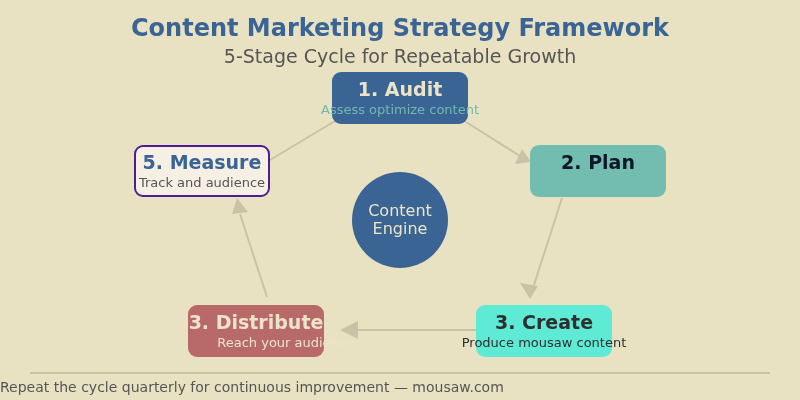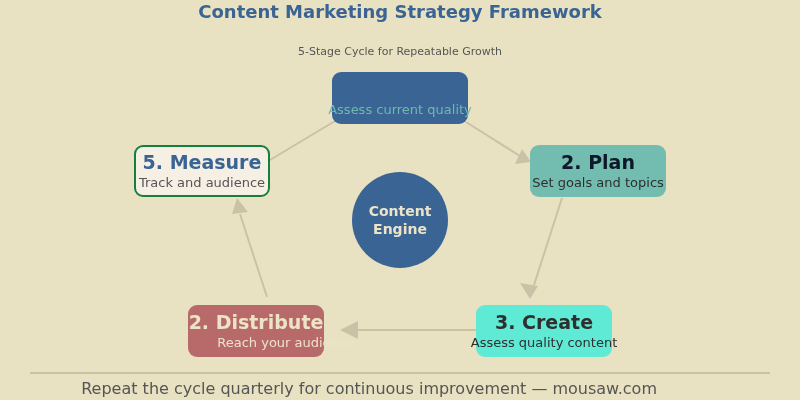--- a/index.html
+++ b/index.html
@@ -3,55 +3,55 @@
 <meta charset="utf-8">
 <style>
   html, body { margin: 0; padding: 0; }
   body {
     width: 800px; height: 400px; overflow: hidden;
     background: #e9e2c2;
     font-family: "DejaVu Sans", sans-serif;
     position: relative;
   }
   .title {
-    position: absolute; left: 0; top: 1px; width: 800px; text-align: center;
-    font-size: 18px; font-weight: bold; color: #3a6494;
+    position: absolute; left: 0; top: 14px; width: 800px; text-align: center;
+    font-size: 24px; font-weight: bold; color: #3a6494;
   }
   .subtitle {
     position: absolute; left: 0; top: 45px; width: 800px; text-align: center;
-    font-size: 11px; color: #555555;
+    font-size: 19px; color: #555555;
   }
   svg.arrows { position: absolute; left: 0; top: 0; }
   .stage {
     position: absolute; width: 136px; height: 52px; border-radius: 9px;
     box-sizing: border-box; text-align: center;
   }
   .stage .label {
     position: absolute; left: -20px; right: -20px; top: 6px;
     font-size: 19px; font-weight: bold; white-space: nowrap;
   }
   .stage .desc {
     position: absolute; left: -30px; right: -30px; top: 30px;
     font-size: 13px; white-space: nowrap;
   }
   .hub {
     position: absolute; left: 352px; top: 172px; width: 96px; height: 96px;
     border-radius: 50%; background: #3a6494;
     display: flex; align-items: center; justify-content: center; text-align: center;
   }
   .hub span {
-    color: #ece4c8; font-weight: bold; font-size: 14px; line-height: 18px;
+    color: #ece4c8; font-weight: normal; font-size: 16px; line-height: 18px;
     white-space: pre-line;
   }
   .rule {
     position: absolute; left: 30px; top: 372px; width: 740px; height: 2px; background: #c9c2a7;
   }
   .footer {
-    position: absolute; left: 0; top: 379px; width: 657px; text-align: right;
-    font-size: 16px; color: #555555;
+    position: absolute; left: 0; top: 379px; width: 657px; text-align: left;
+    font-size: 14px; color: #555555;
   }
 </style>
 </head>
 <body>
 
 <div class="title">Content Marketing Strategy Framework</div>
 <div class="subtitle">5-Stage Cycle for Repeatable Growth</div>
 
 <svg class="arrows" width="800" height="400">
   <g stroke="#c9c2a7" stroke-width="2" fill="none">
@@ -68,37 +68,37 @@
     <polygon points="237,198 232,214 248,212"></polygon>
   </g>
 </svg>
 
 <div class="hub">
   <span>Content
 Engine</span>
 </div>
 
 <div class="stage" style="left:332px; top:72px; background:#3a6494;">
-  <div class="desc" style="color:#6fb9ae;">Assess current quality</div>
+  <div class="label" style="color:#ece4c8;">1. Audit</div>
+  <div class="desc" style="color:#6fb9ae;">Assess optimize content</div>
 </div>
 
 <div class="stage" style="left:530px; top:145px; background:#72bcb0;">
   <div class="label" style="color:#0f172a;">2. Plan</div>
-  <div class="desc" style="color:#2f2f2f;">Set goals and topics</div>
 </div>
 
 <div class="stage" style="left:476px; top:305px; background:#5eead4;">
   <div class="label" style="color:#2f2f2f;">3. Create</div>
-  <div class="desc" style="color:#2f2f2f;">Assess quality content</div>
+  <div class="desc" style="color:#2f2f2f;">Produce mousaw content</div>
 </div>
 
 <div class="stage" style="left:188px; top:305px; background:#b86a6a;">
-  <div class="label" style="color:#ece4c8;">2. Distribute</div>
+  <div class="label" style="color:#ece4c8;">3. Distribute</div>
   <div class="desc" style="color:#ece4c8;text-align:right;">Reach your audience</div>
 </div>
 
-<div class="stage" style="left:134px; top:145px; background:#f6f0e4; border:2px solid #15803d;">
+<div class="stage" style="left:134px; top:145px; background:#f6f0e4; border:2px solid #4c1d95;">
   <div class="label" style="color:#3a6494; top:4px;">5. Measure</div>
   <div class="desc" style="color:#555555; top:28px;">Track and audience</div>
 </div>
 
 <div class="rule"></div>
 <div class="footer">Repeat the cycle quarterly for continuous improvement — mousaw.com</div>
 
 </body></html>

